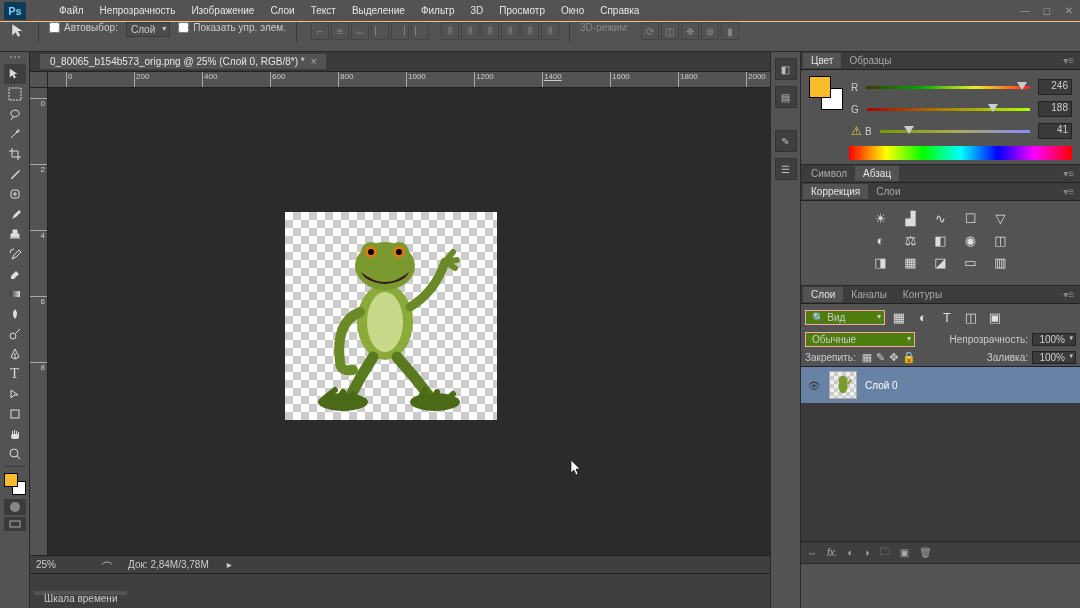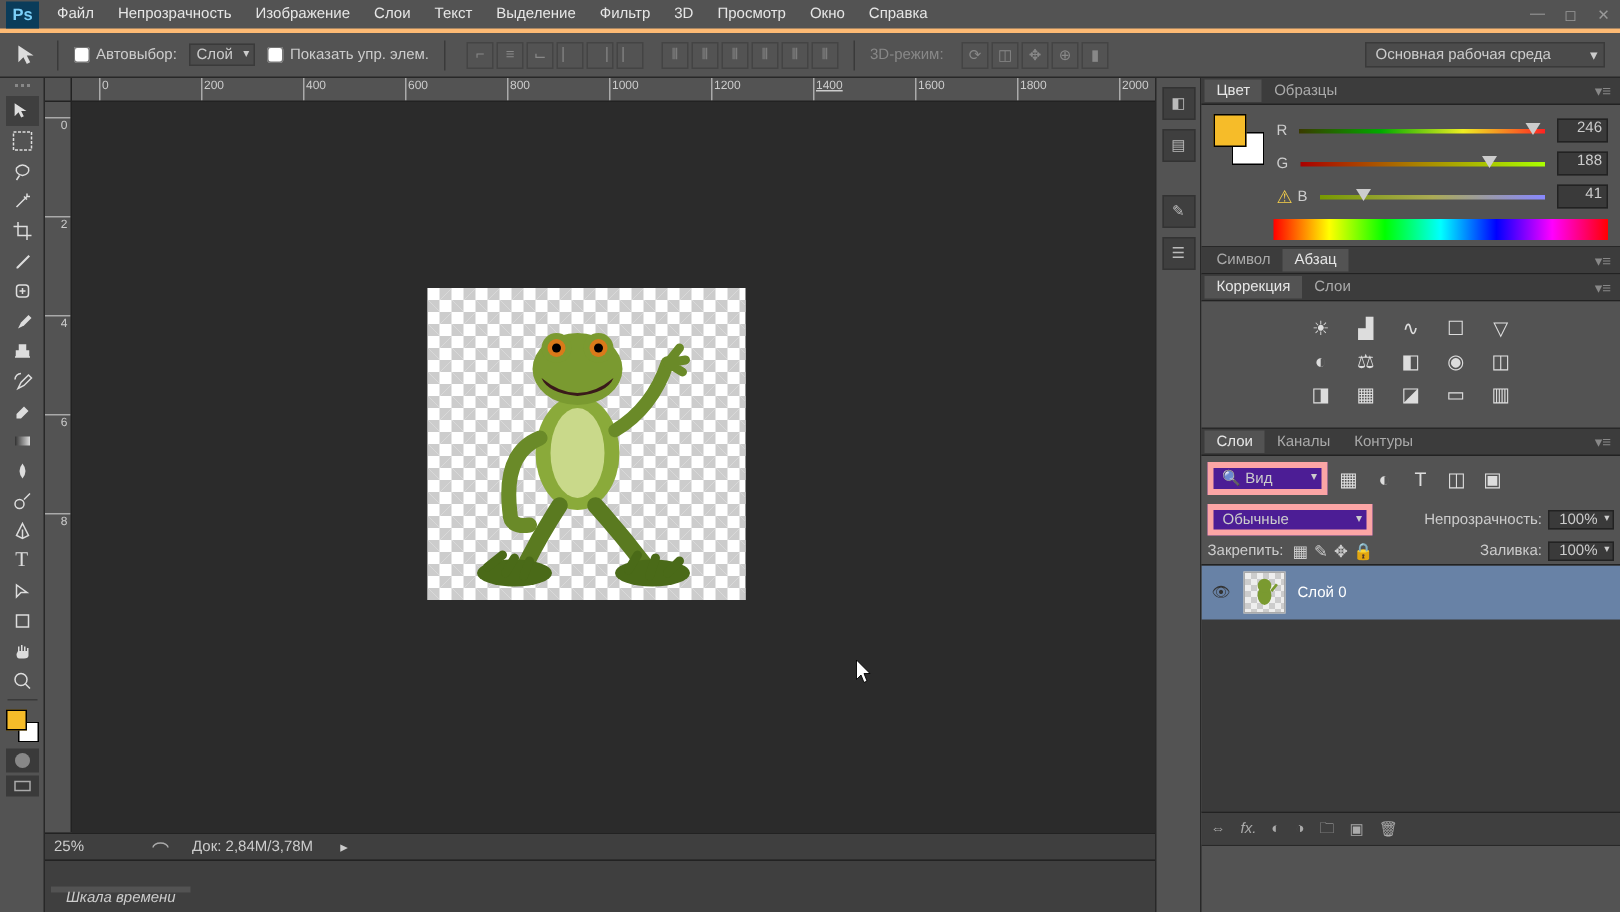--- a/index.html
+++ b/index.html
@@ -1,24 +1,24 @@
 <!DOCTYPE html>
 <html><head>
 <meta charset="utf-8">
 <style>
 * { margin: 0; padding: 0; box-sizing: border-box; font-family: Tahoma, Arial, sans-serif; font-size: 10px; user-select: none; }
 body { width: 1080px; height: 608px; background: #535353; color: #ccc; overflow: hidden; }
 
-.menubar { height: 22px; background: #535353; display: flex; align-items: center; padding: 0 4px; border-bottom: 3px solid #fdba74; }
+.menubar { height: 22px; background: #535353; display: flex; align-items: center; padding: 0 4px; border-bottom: 1px solid #fdba74; gap: 21px; }
 .ps-logo { width: 22px; height: 18px; background: #0a3c5a; color: #7bcff7; font-weight: bold; font-size: 11px; display: flex; align-items: center; justify-content: center; margin-right: 4px; }
 .menu-item { padding: 3px 8px; cursor: pointer; color: #e6e6e6; }
 .win-controls { margin-left: auto; display: flex; gap: 8px; color: #999; }
 .win-btn { width: 14px; height: 14px; cursor: pointer; display:flex; align-items:center; justify-content:center; }
 
-.optbar { height: 30px; background: #535353; border-bottom: 1px solid #282828; display: flex; align-items: center; padding: 0 10px; gap: 8px; }
+.optbar { height: 30px; background: #535353; border-bottom: 1px solid #282828; display: flex; align-items: flex-start; padding: 0 10px; gap: 8px; }
 .opt-icon { width: 18px; height: 18px; display:flex; align-items:center; justify-content:center; }
 .opt-sep { width:1px; height:20px; background:#3a3a3a; margin:0 2px;}
 .opt-check { display:flex; align-items:center; gap:4px;}
 .opt-select { background:#4b4b4b; border:1px solid #3a3a3a; color:#ccc; padding:1px 14px 1px 4px; position:relative;}
 .opt-select::after{content:"▾"; position:absolute; right:3px; font-size:8px;}
 .opt-grp { display:flex; gap:2px; margin-left:4px;}
 .opt-btn { width:18px; height:18px; background:#535353; border:1px solid #444; display:flex; align-items:center; justify-content:center; color:#888; cursor:pointer;}
 .workspace-select { margin-left:auto; background:#4b4b4b; border:1px solid #3a3a3a; color:#ccc; padding:2px 16px 2px 6px; position:relative; width:160px;}
 .workspace-select::after{content:"▾"; position:absolute; right:4px;}
 
@@ -54,21 +54,21 @@
 .canvas-zone{ position:absolute; top:16px; left:18px; right:0; bottom:0; overflow:hidden;}
 .canvas{ position:absolute; top:124px; left:237px; width:212px; height:208px; background:#fff;
   background-image: linear-gradient(45deg,#ccc 25%,transparent 25%),linear-gradient(-45deg,#ccc 25%,transparent 25%),linear-gradient(45deg,transparent 75%,#ccc 75%),linear-gradient(-45deg,transparent 75%,#ccc 75%);
   background-size:16px 16px; background-position:0 0,0 8px,8px -8px,-8px 0;
 }
 .frog{position:absolute; inset:0;}
 .cursor{position:absolute; top:370px; left:520px; color:#fff; font-size:14px; pointer-events:none;}
 .statusbar{ height:18px; background:#3f3f3f; border-top:1px solid #222; display:flex; align-items:center; padding:0 6px; gap:14px; color:#ccc;}
 .statusbar .zoom{ width:50px;}
 .statusbar .play{margin-left:4px;}
-.bottom-tab{ height:18px; background:#3f3f3f; border-top:1px solid #222; padding:17px 4px; display:flex;font-style:italic;}
+.bottom-tab{ height:18px; background:#3f3f3f; border-top:1px solid #222; padding:17px 4px; display:flex;}
 .bottom-tab .tab{ background:#535353; padding:2px 10px;}
 
 .panel-strip { width:30px; background:#535353; border-left:1px solid #282828; padding-top:6px; display:flex; flex-direction:column; align-items:center; gap:6px;}
 .pbtn{ width:22px; height:22px; background:#3f3f3f; border:1px solid #333; display:flex; align-items:center; justify-content:center; color:#bbb; cursor:pointer;}
 
 .panels { width:280px; background:#535353; border-left:1px solid #282828; display:flex; flex-direction:column;}
 .panel-hdr{ height:18px; background:#3c3c3c; border-bottom:1px solid #222; display:flex; align-items:center; padding:0 2px;}
 .panel-hdr .ptab{ padding:2px 8px; color:#aaa; cursor:pointer;}
 .panel-hdr .ptab.act{ background:#535353; color:#e6e6e6;}
 .panel-hdr .menu{ margin-left:auto; color:#888; padding:0 4px; cursor:pointer;}
@@ -90,21 +90,21 @@
 .spectrum{ margin:4px 0 2px 40px; height:14px; background:linear-gradient(90deg,#f00,#ff0,#0f0,#0ff,#00f,#f0f,#f00);}
 
 .adj-panel{ padding:4px 8px 10px 8px;}
 .adj-title{ color:#ccc; padding:2px 0 6px 2px; font-style:italic;}
 .adj-row{ display:flex; justify-content:center; gap:10px; margin:4px 0;}
 .adj-icon{ width:20px; height:18px; display:flex; align-items:center; justify-content:center; color:#ddd; font-size:13px; cursor:pointer;}
 
 .layers-panel{ display:flex; flex-direction:column; height:260px;}
 .layers-top{ padding:4px; display:flex; align-items:center; gap:4px;}
 .layers-filter{ display:flex; gap:4px;}
-.combo{ background:#4c1d95; border:4px solid #fca5a5; color:#ccc; padding:1px 14px 1px 6px; position:relative;}
+.combo{ background:#4d7c0f; border:1px solid #fca5a5; color:#ccc; padding:1px 14px 1px 6px; position:relative;}
 .combo::after{content:"▾";position:absolute;right:3px;font-size:8px;}
 .layers-row2{ padding:2px 4px; display:flex; align-items:center; gap:20px;}
 .layers-row2 .combo{flex:0 0 110px;}
 .opacity-blk{ margin-left:auto; display:flex; align-items:center; gap:4px;}
 .pct-box{ background:#3a3a3a; border:1px solid #222; padding:0 10px 0 4px; position:relative; width:44px; text-align:right;}
 .pct-box::after{content:"▾";position:absolute;right:2px;font-size:7px;}
 .layers-row3{ padding:2px 4px; display:flex; align-items:center; gap:6px;}
 .lock-icons{display:flex; gap:4px;}
 .lock-icons span{ font-size:11px; color:#ccc; cursor:pointer;}
 .fill-blk{margin-left:auto; display:flex; align-items:center; gap:4px;}
@@ -179,21 +179,20 @@
   </div>
   <div class="opt-sep"></div>
   <span style="color:#888">3D-режим:</span>
   <div class="opt-grp">
     <div class="opt-btn">⟳</div>
     <div class="opt-btn">◫</div>
     <div class="opt-btn">✥</div>
     <div class="opt-btn">⊕</div>
     <div class="opt-btn">▮</div>
   </div>
-  <div class="workspace-select">Основная рабочая среда</div>
 </div>
 
 <div class="main">
   <div class="toolbox">
     <div class="toolbox-handle">
         <span></span>
         <span></span>
         <span></span>
       </div>
     <div class="tool active">
@@ -313,20 +312,26 @@
         <span></span>
       </div>
     <div class="sm-btn">
         <svg width="12" height="8" viewBox="0 0 12 8">
           <rect x="1" y="1" width="10" height="6" fill="none" stroke="#aaa"></rect>
         </svg>
       </div>
   </div>
 
   <div class="workarea">
+    <div class="doc-tabs">
+      <div class="doc-tab">
+        <span>0_80065_b154b573_orig.png @ 25% (Слой 0, RGB/8*) *</span>
+          <span class="x">×</span>
+      </div>
+    </div>
     <div class="rulers-wrap">
       <div class="ruler-corner"></div>
       <div class="ruler-h" id="ruler-h">
           <div class="tick big" style="left: 18px;"></div>
           <div class="lbl" style="left: 20px;">0</div>
           <div class="tick big" style="left: 86px;"></div>
           <div class="lbl" style="left: 88px;">200</div>
           <div class="tick big" style="left: 154px;"></div>
           <div class="lbl" style="left: 156px;">400</div>
           <div class="tick big" style="left: 222px;"></div>

